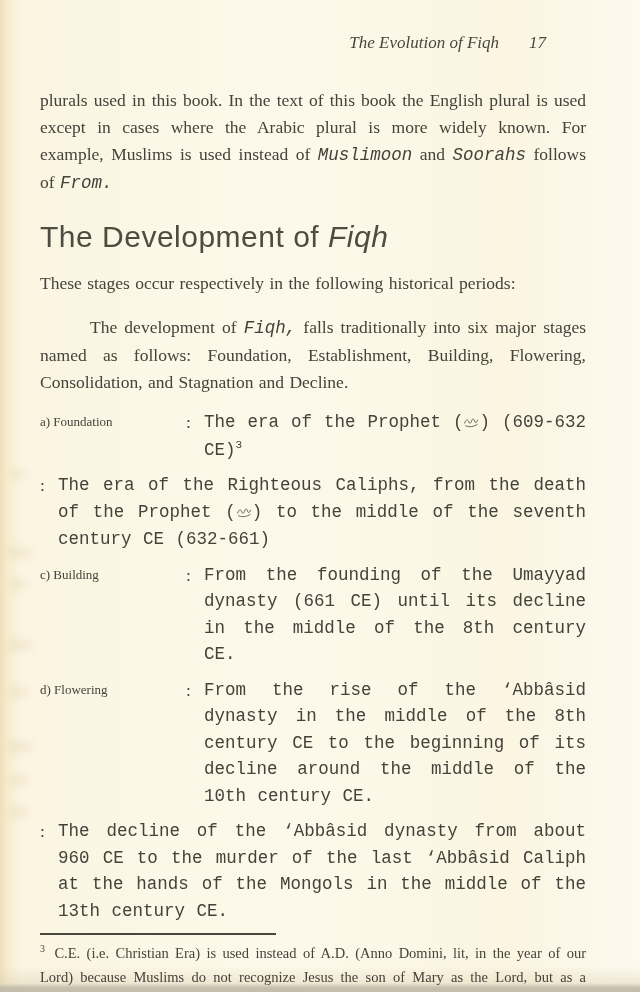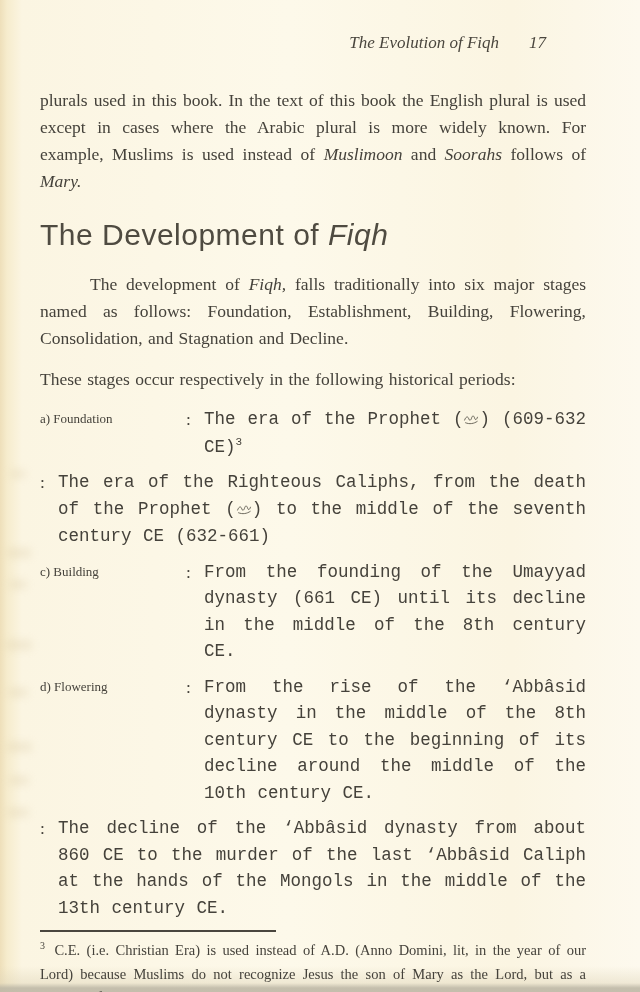--- a/index.html
+++ b/index.html
@@ -34,21 +34,21 @@
     gap:30px;margin-right:40px;
     font-style:italic;font-size:17px;line-height:22px;
     color:#4a463e;
   }
   .body{
     font-size:17.5px;line-height:27px;
     text-align:justify;word-spacing:1px;
     margin:0;
   }
   .intro{margin-top:33px;}
-  .i{font-style:italic;}
+  .i{font-style:italic;font-family:Liberation Mono, monospace;}
   .heading{
     font-family:"Liberation Sans", sans-serif;
     font-weight:400;
     font-size:30px;line-height:38px;
     letter-spacing:.5px;
     color:#4f4b41;
     margin:21px 0 0 0;
   }
   .heading .hi{font-style:italic;}
   .lead{margin-top:17px;text-indent:50px;}
@@ -77,27 +77,27 @@
   <div class="blot b5"></div>
   <div class="blot b6"></div>
   <div class="blot b7"></div>
   <div class="blot b8"></div>
 
   <div class="header">
     <span>The Evolution of Fiqh</span>
     <span>17</span>
   </div>
 
-  <p class="body intro"><span>plurals used in this book. In the text of this book the English plural is used except in cases where the Arabic plural is more widely known. For example, Muslims is used instead of </span><span class="i">Muslimoon</span><span> and </span><span class="i">Soorahs</span><span> follows of </span><span class="i">Mary.</span></p>
+  <p class="body intro"><span>plurals used in this book. In the text of this book the English plural is used except in cases where the Arabic plural is more widely known. For example, Muslims is used instead of </span><span class="i">Muslimoon</span><span> and </span><span class="i">Soorahs</span><span> follows of </span><span class="i">From.</span></p>
 
   <h1 class="heading"><span>The Development of </span><span class="hi">Fiqh</span></h1>
 
+  <p class="body periods">These stages occur respectively in the following historical periods:</p>
+
   <p class="body lead"><span>The development of </span><span class="i">Fiqh,</span><span> falls traditionally into six major stages named as follows: Foundation, Establishment, Building, Flowering, Consolidation, and Stagnation and Decline.</span></p>
-
-  <p class="body periods">These stages occur respectively in the following historical periods:</p>
 
   <div class="stages">
 
     <div class="stage">
       <span class="s-label"><span>a)</span> <span>Foundation</span></span>
       <span class="s-colon">:</span>
       <p class="s-desc"><span>The era of the Prophet (</span><span class="pbuh"><svg width="16" height="12" viewBox="0 0 22 14">
               <path d="M2 9 C4 3 7 3 8 7 C9 10 11 9 12 5 C13 2 15 2 16 6 C17 9 19 8 20 4" stroke="#4a463c" stroke-width="1.1" fill="none"></path>
               <path d="M3 12 C9 14.5 15 13.5 20 10" stroke="#4a463c" stroke-width="1.1" fill="none"></path>
             </svg></span><span>) (609-632 CE)</span><sup>3</sup></p>
@@ -118,21 +118,21 @@
     </div>
 
     <div class="stage">
       <span class="s-label"><span>d)</span> <span>Flowering</span></span>
       <span class="s-colon">:</span>
       <p class="s-desc"><span>From the rise of the ‘Abbâsid dynasty in the middle of the 8th century CE to the beginning of its decline around the middle of the 10th century CE.</span></p>
     </div>
 
     <div class="stage">
       <span class="s-colon">:</span>
-      <p class="s-desc"><span>The decline of the ‘Abbâsid dynasty from about 860 CE to the murder of the last ‘Abbâsid Caliph at the hands of the Mongols in the middle of the 13th century CE.</span></p>
+      <p class="s-desc"><span>The decline of the ‘Abbâsid dynasty from about 960 CE to the murder of the last ‘Abbâsid Caliph at the hands of the Mongols in the middle of the 13th century CE.</span></p>
     </div>
 
   </div>
 
   <div class="footnote">
     <div class="fn-rule"></div>
     <p class="fn-text"><sup>3</sup><span> C.E. (i.e. Christian Era) is used instead of A.D. (Anno Domini, lit, in the year of our Lord) because Muslims do not recognize Jesus the son of Mary as the Lord, but as a Prophet of God.</span></p>
   </div>
 
 </div>

